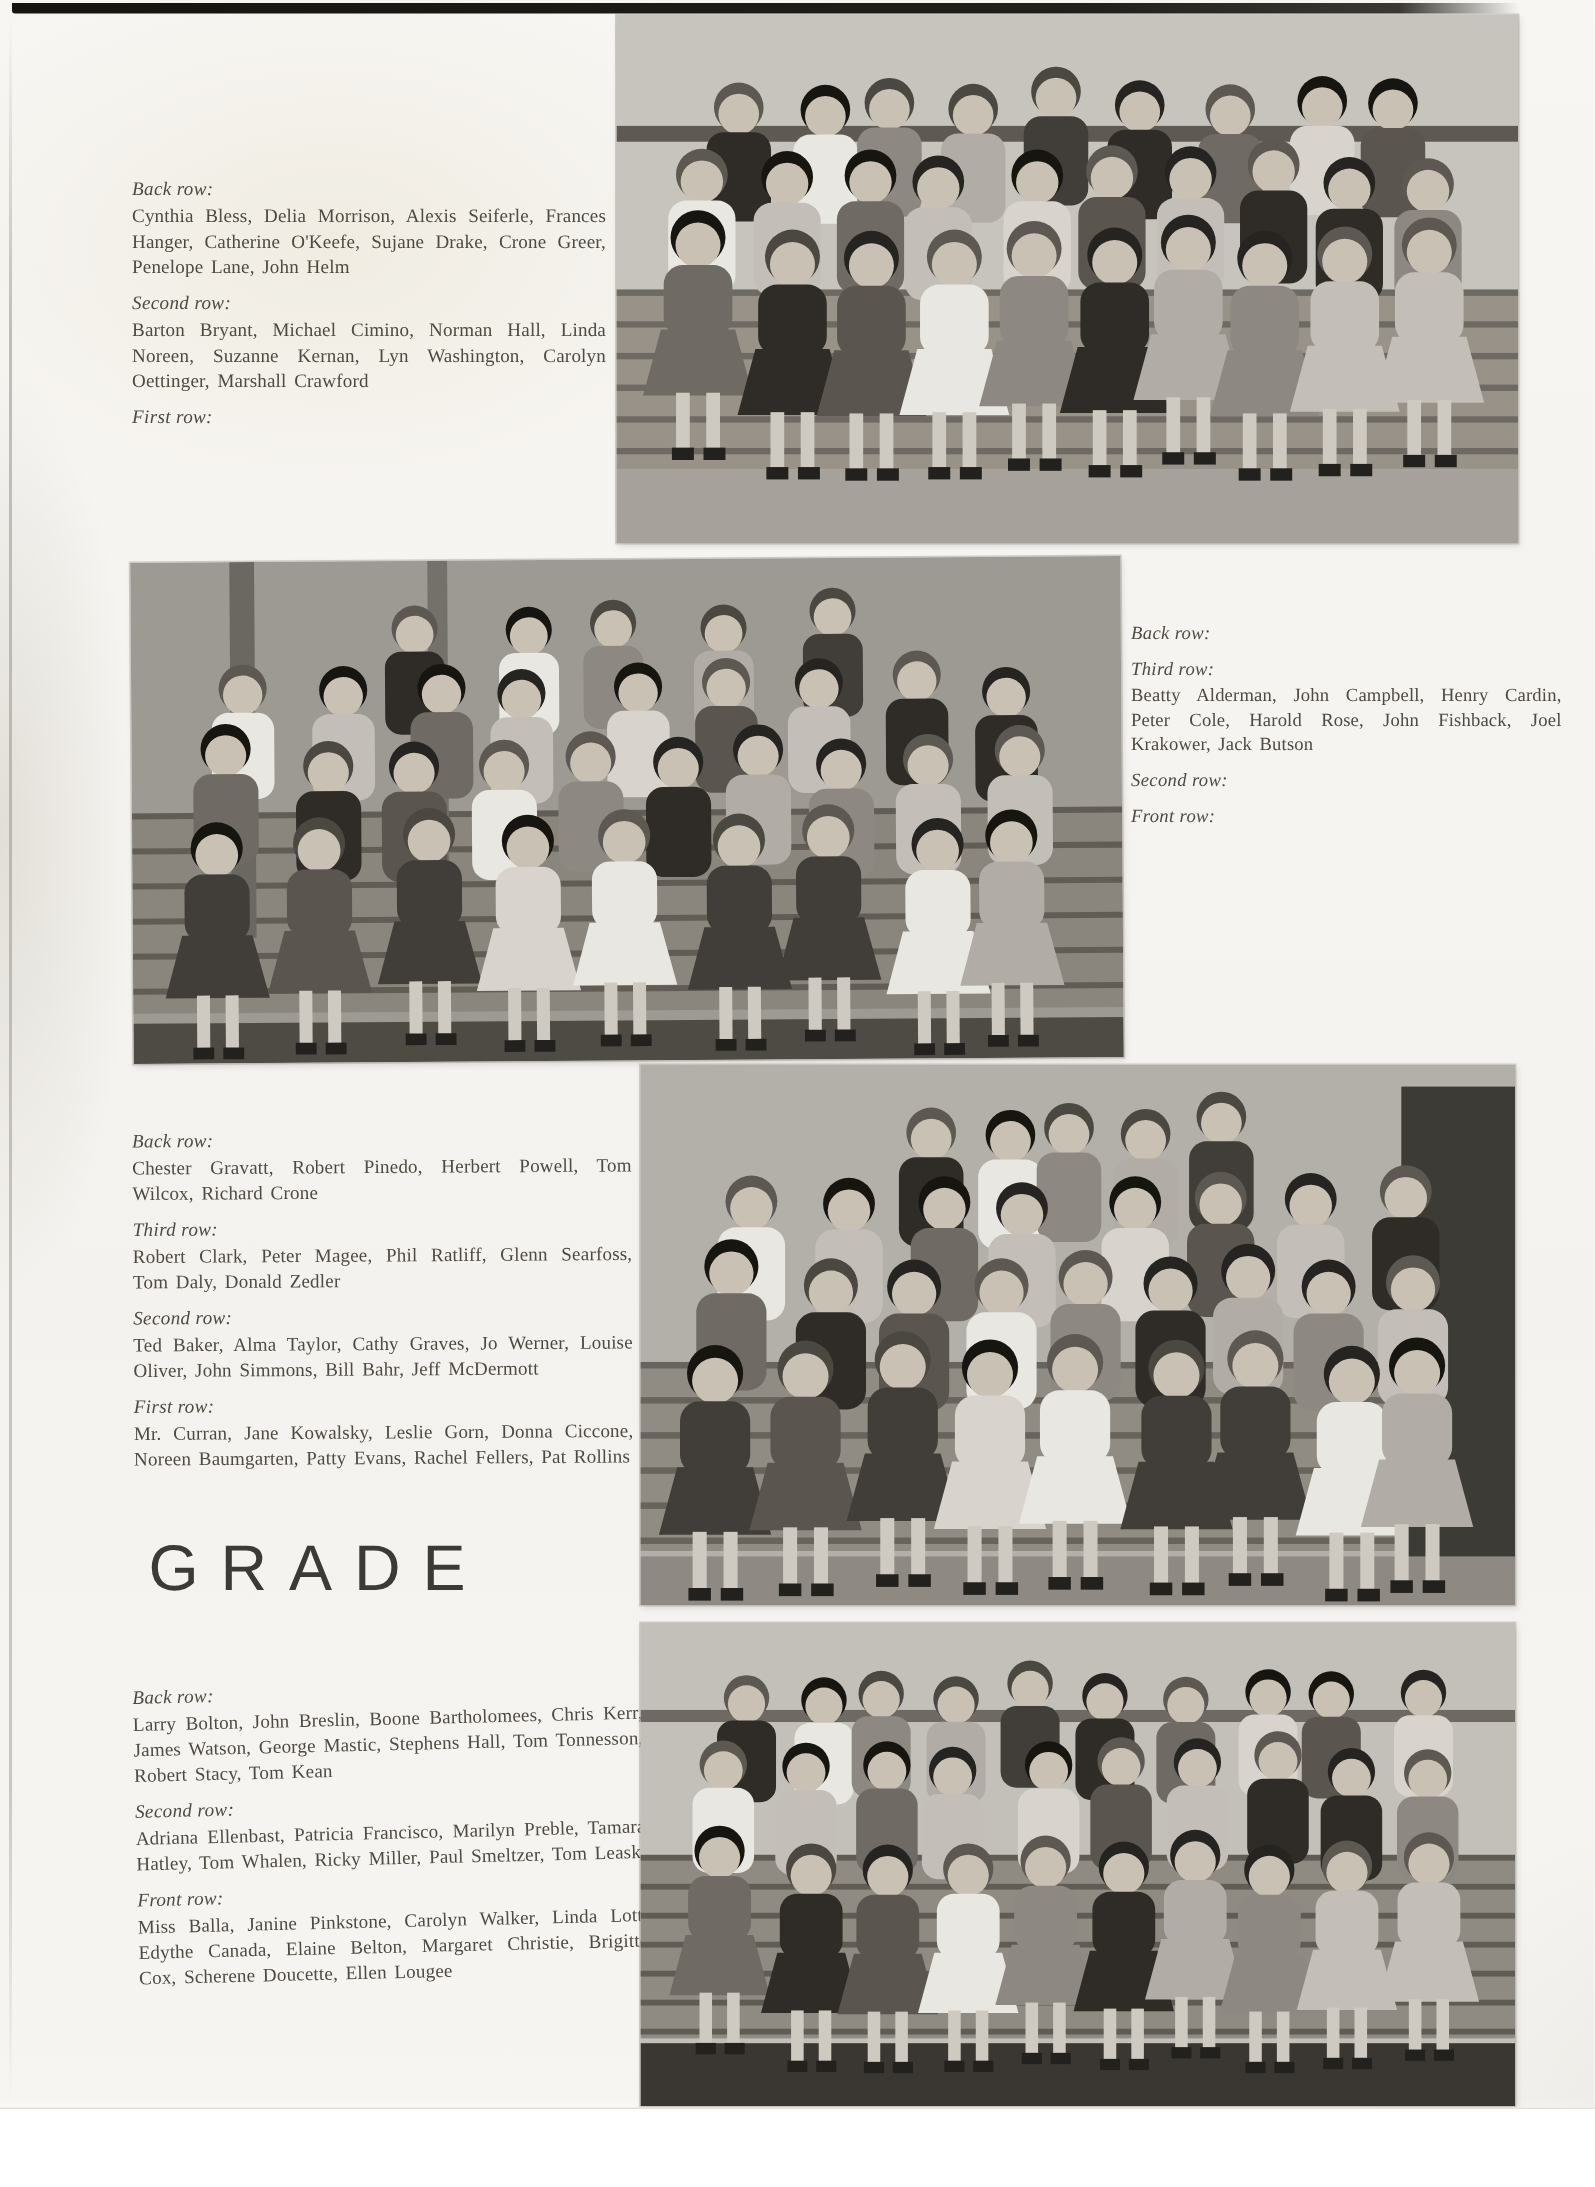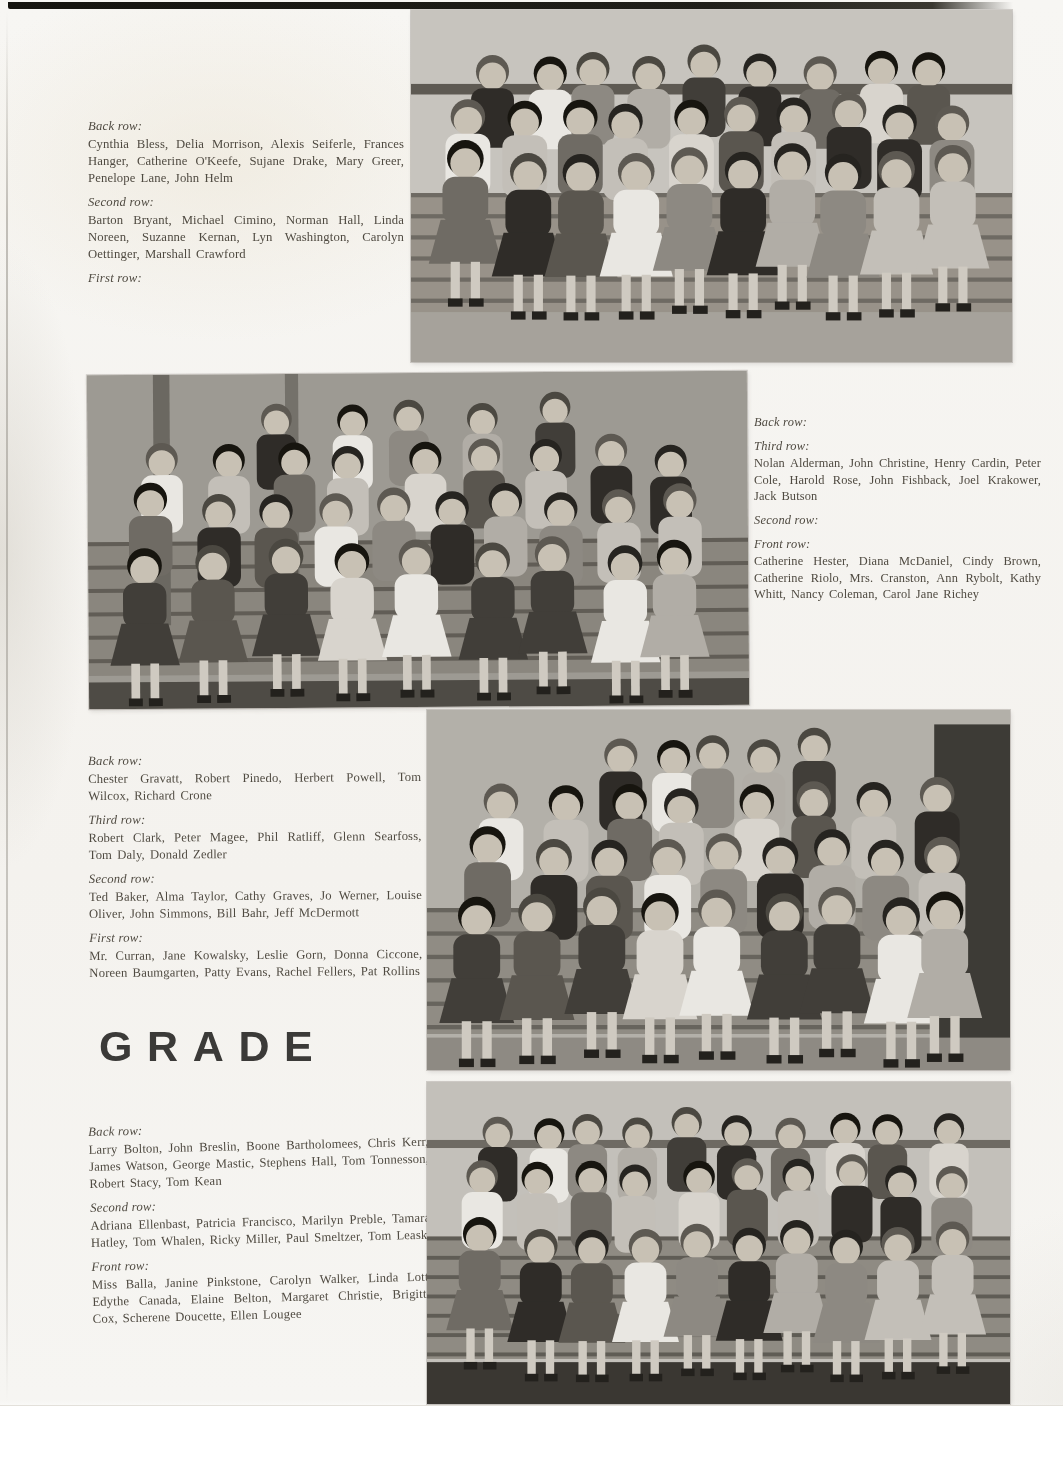--- a/index.html
+++ b/index.html
@@ -39,21 +39,21 @@
   .caption{position:absolute;font-size:12.7px;line-height:17px;}
   .caption .row-label{font-style:italic;margin:7px 0 1px 0;letter-spacing:.02em;}
   .caption .row-label:first-child{margin-top:0;}
   .caption .row-names{text-align:justify;word-spacing:.14em;letter-spacing:.01em;}
   .caption1{left:88px;top:118px;width:316px;}
   .caption2{left:754px;top:414px;width:287px;font-size:12.4px;line-height:16.6px;}
   .caption3{left:88px;top:753px;width:333px;transform:rotate(-.35deg);transform-origin:left top;}
   .caption4{left:88px;top:1124px;width:340px;transform:rotate(-1.4deg);transform-origin:left top;}
   .grade{
     position:absolute;left:99px;top:1022px;margin:0;
-    font-family:"Liberation Sans", sans-serif;font-weight:700;
+    font-family:"Liberation Sans", sans-serif;font-weight:400;
     font-size:43px;letter-spacing:.34em;color:#3b3a38;
   }
 </style>
 </head>
 <body>
 
 <div class="canvas">
   <div class="top-bar"></div>
   <div class="left-edge"></div>
 
@@ -203,21 +203,21 @@
         <rect x="518.97398425686" y="171.52490677919184" width="45.76" height="47.590399999999995" fill="#c3bfb8" rx="12.812799999999998"></rect>
         <polygon points="517.14358425686,214.53930677919183 566.5643842568601,214.53930677919183 578.46198425686,258.4689067791918 505.24598425686,258.4689067791918" fill="#c3bfb8"></polygon>
         <rect x="527.21078425686" y="256.63850677919186" width="9.152" height="40.2688" fill="#cfcac1" rx="0"></rect>
         <rect x="547.3451842568601" y="256.63850677919186" width="9.152" height="40.2688" fill="#cfcac1" rx="0"></rect>
         <rect x="524.4651842568601" y="293.2465067791918" width="14.6432" height="8.236799999999999" fill="#23211d" rx="0"></rect>
         <rect x="545.51478425686" y="293.2465067791918" width="14.6432" height="8.236799999999999" fill="#23211d" rx="0"></rect>
       </svg>
     </div>
   <div class="caption caption1">
       <div class="row-label">Back row:</div>
-      <div class="row-names">Cynthia Bless, Delia Morrison, Alexis Seiferle, Frances Hanger, Catherine O'Keefe, Sujane Drake, Mary Greer, Penelope Lane, John Helm</div>
+      <div class="row-names">Cynthia Bless, Delia Morrison, Alexis Seiferle, Frances Hanger, Catherine O'Keefe, Sujane Drake, Crone Greer, Penelope Lane, John Helm</div>
       <div class="row-label">Second row:</div>
       <div class="row-names">Barton Bryant, Michael Cimino, Norman Hall, Linda Noreen, Suzanne Kernan, Lyn Washington, Carolyn Oettinger, Marshall Crawford</div>
       <div class="row-label">First row:</div>
     </div>
 
   <div class="photo photo2" aria-label="black-and-white class group photo, four rows on bleachers">
       <svg viewBox="0 0 660 334" preserveAspectRatio="none">
         <rect x="0" y="0" width="660" height="334" fill="#9d9a93" rx="0"></rect>
         <rect x="0" y="167" width="660" height="133.6" fill="#8a867e" rx="0"></rect>
         <rect x="0" y="167" width="660" height="4.008" fill="#615d56" rx="0"></rect>
@@ -371,24 +371,23 @@
         <polygon points="562.6460135665511,244.0400252041266 609.5396135665512,244.0400252041266 620.8288135665512,285.7232252041266 551.3568135665512,285.7232252041266" fill="#b1ada6"></polygon>
         <rect x="572.1984135665512" y="283.9864252041266" width="8.684" height="38.2096" fill="#cfcac1" rx="0"></rect>
         <rect x="591.3032135665512" y="283.9864252041266" width="8.684" height="38.2096" fill="#cfcac1" rx="0"></rect>
         <rect x="569.5932135665512" y="318.7224252041266" width="13.8944" height="7.8156" fill="#23211d" rx="0"></rect>
         <rect x="589.5664135665512" y="318.7224252041266" width="13.8944" height="7.8156" fill="#23211d" rx="0"></rect>
       </svg>
     </div>
   <div class="caption caption2">
       <div class="row-label">Back row:</div>
       <div class="row-label">Third row:</div>
-      <div class="row-names">Nolan Alderman, John Christine, Henry Cardin, Peter Cole, Harold Rose, John Fishback, Joel Krakower, Jack Butson</div>
+      <div class="row-names">Beatty Alderman, John Campbell, Henry Cardin, Peter Cole, Harold Rose, John Fishback, Joel Krakower, Jack Butson</div>
       <div class="row-label">Second row:</div>
       <div class="row-label">Front row:</div>
-      <div class="row-names">Catherine Hester, Diana McDaniel, Cindy Brown, Catherine Riolo, Mrs. Cranston, Ann Rybolt, Kathy Whitt, Nancy Coleman, Carol Jane Richey</div>
     </div>
 
   <div class="photo photo3" aria-label="black-and-white class group photo with teacher at left and dark curtain at right">
       <svg viewBox="0 0 583 360" preserveAspectRatio="none">
         <rect x="0" y="0" width="583" height="360" fill="#b3b0a9" rx="0"></rect>
         <rect x="0" y="198.00000000000003" width="583" height="125.99999999999999" fill="#908c84" rx="0"></rect>
         <rect x="0" y="198.00000000000003" width="583" height="4.32" fill="#67645d" rx="0"></rect>
         <rect x="0" y="221.4" width="583" height="4.32" fill="#67645d" rx="0"></rect>
         <rect x="0" y="244.79999999999998" width="583" height="4.32" fill="#67645d" rx="0"></rect>
         <rect x="0" y="268.19999999999993" width="583" height="4.32" fill="#67645d" rx="0"></rect>

